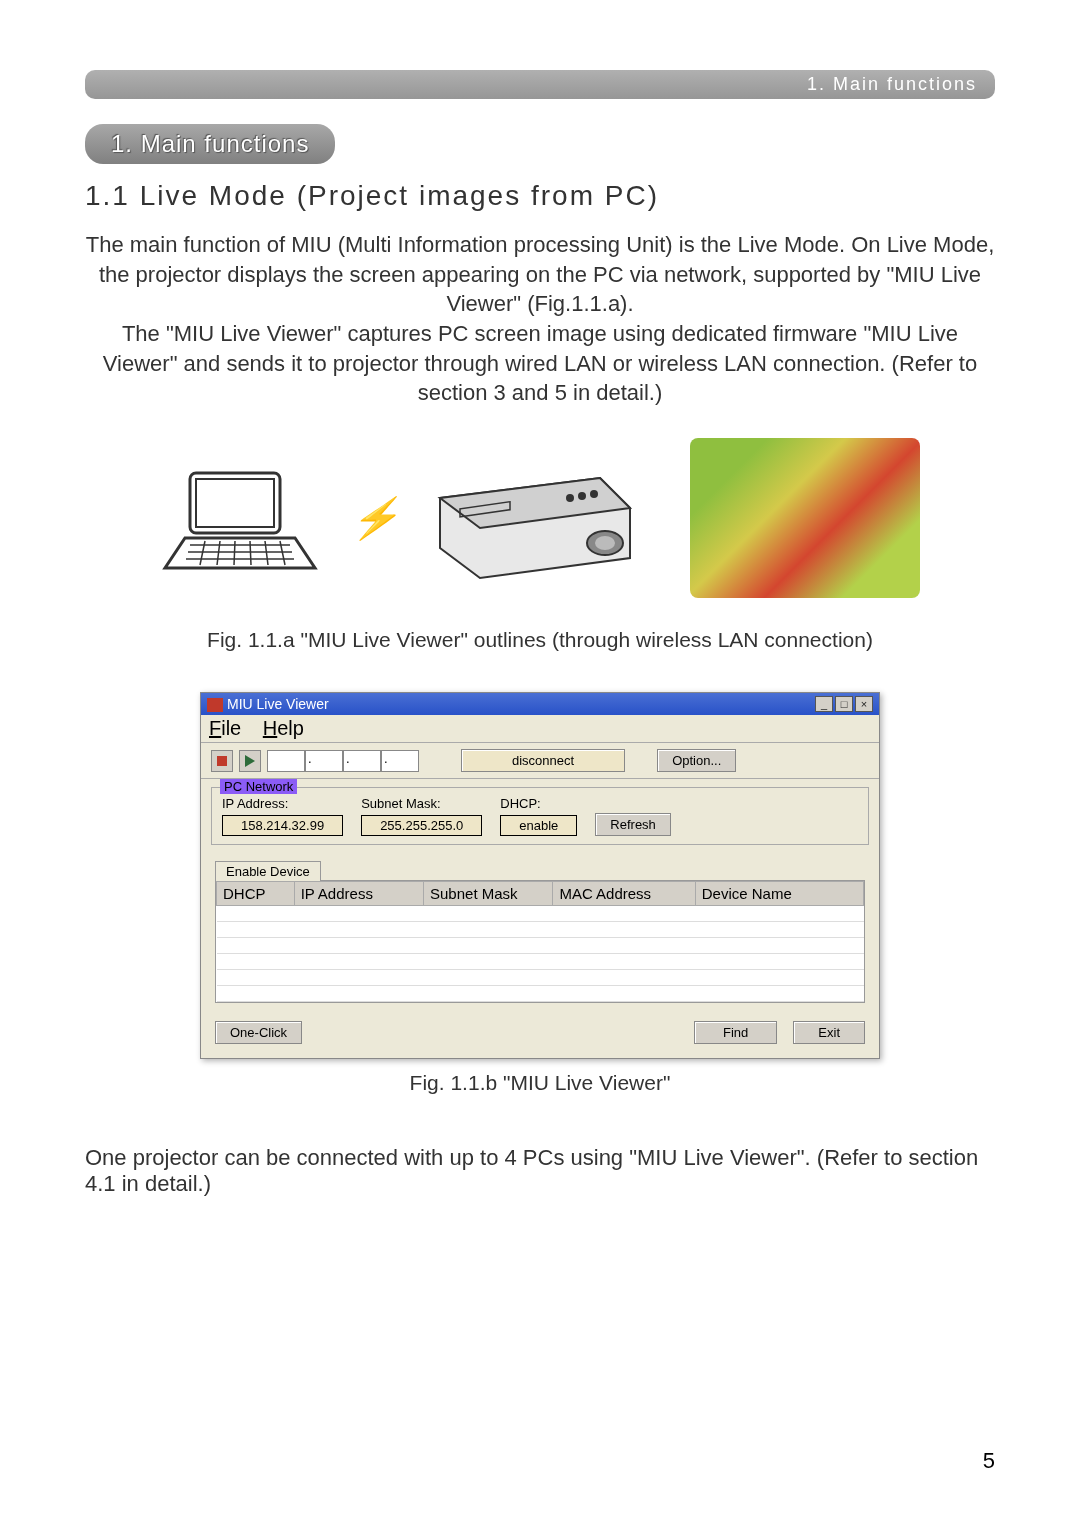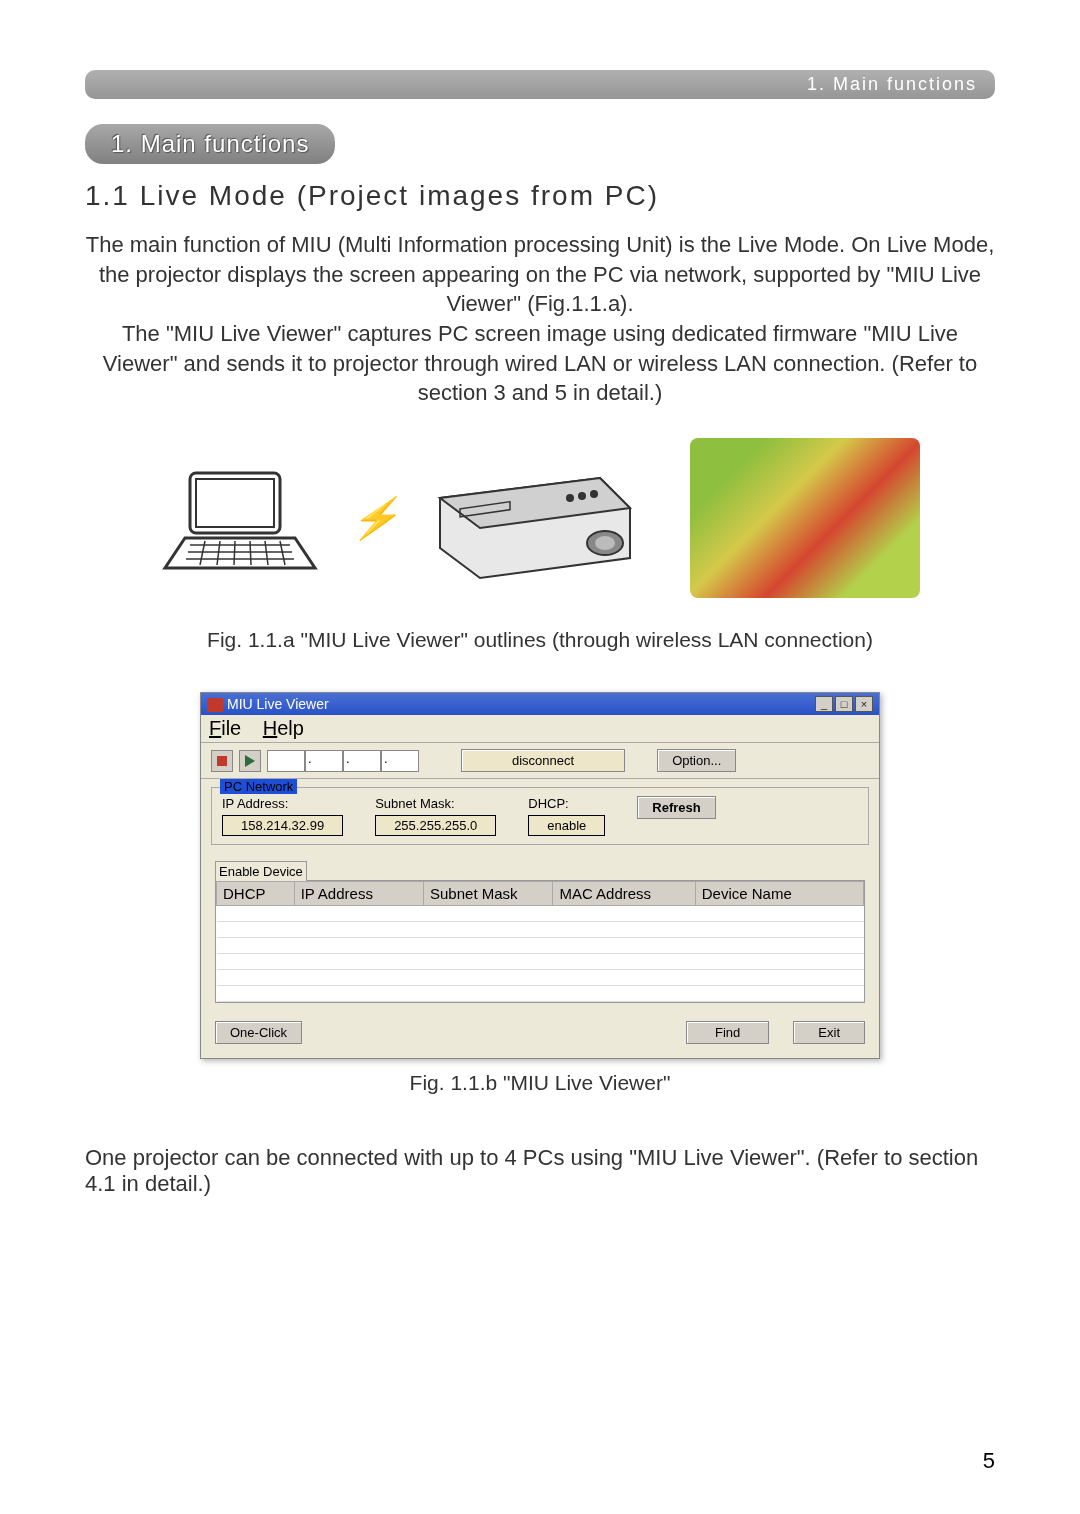--- a/index.html
+++ b/index.html
@@ -115,31 +115,31 @@
     }
     .disconnect-box { background: #eee6c8; padding: 3px 50px; }
     .fieldset {
       margin: 8px 10px;
       border: 1px solid #aaa;
       padding: 8px 10px;
       position: relative;
     }
     .fieldset-legend {
       position: absolute; top: -9px; left: 8px;
-      background: #1d4ed8; padding: 0 4px;
+      background: #8b5cf6; padding: 0 4px;
       font-size: 13px;
     }
-    .pc-row { display: flex; gap: 32px; font-size: 13px; }
+    .pc-row { display: flex; gap: 18px; font-size: 13px; }
     .pc-col { display: flex; flex-direction: column; gap: 4px; }
     .val-box { background: #eee6c8; border: 1px solid #000000; padding: 2px 18px; text-align: center; font-size: 13px; }
     .tab-label {
       display: inline-block;
       border: 1px solid #999;
       border-bottom: none;
-      padding: 2px 3px;
+      padding: 2px 10px;
       font-size: 13px;
       background: #ece9d8;
       margin: 8px 0 0 14px;
       position: relative;
       z-index: 2;
     }
     .device-table {
       margin: -1px 14px 8px 14px;
       border: 1px solid #999;
       background: #fff;
@@ -155,21 +155,21 @@
       padding: 3px 6px;
       text-align: left;
       font-weight: normal;
     }
     .device-table td { border-bottom: 1px solid #ddd; height: 16px; }
     .bottom-row {
       display: flex;
       justify-content: space-between;
       padding: 10px 14px 14px 14px;
     }
-    .bottom-right { display: flex; gap: 24px; }
+    .bottom-right { display: flex; gap: 16px; }
     .footer-text {
       font-size: 22px;
       color: #333;
       margin-top: 50px;
     }
     .page-num {
       position: absolute;
       bottom: 40px;
       right: 85px;
       font-size: 22px;
@@ -259,21 +259,21 @@
           <span class="val-box">158.214.32.99</span>
         </div>
         <div class="pc-col">
           <span>Subnet Mask:</span>
           <span class="val-box">255.255.255.0</span>
         </div>
         <div class="pc-col">
           <span>DHCP:</span>
           <span class="val-box">enable</span>
         </div>
-        <div class="pc-col" style="font-weight:bold;">
+        <div class="pc-col" style="justify-content:flex-end;">
           <span class="refresh-btn">Refresh</span>
         </div>
       </div>
     </div>
 
     <div class="tab-label">Enable Device</div>
     <div class="device-table">
       <table>
         <thead>
           <tr>

